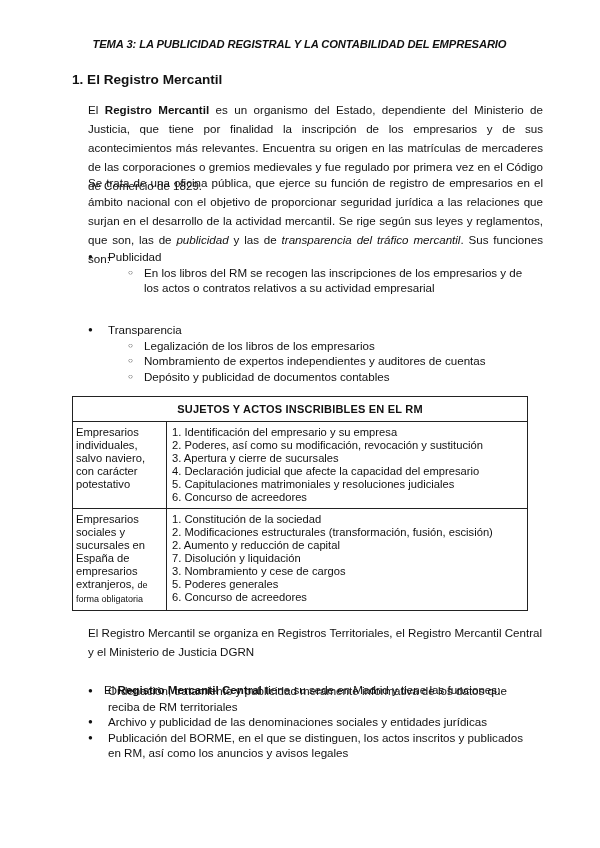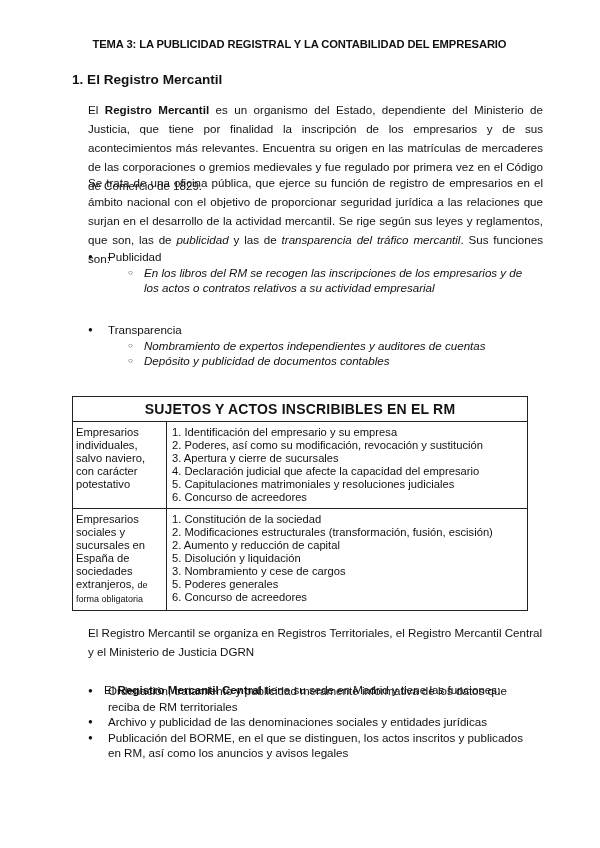--- a/index.html
+++ b/index.html
@@ -1,38 +1,38 @@
 <!DOCTYPE html>
 <html><head>
 <meta charset="utf-8">
 <style>
   html, body { margin: 0; padding: 0; background: #ffffff; }
   body { width: 600px; height: 848px; position: relative; overflow: hidden;
          font-family: "Liberation Sans", sans-serif; color: #111; }
   .page { position: absolute; left: 72px; top: 0; width: 455px; }
   .title { position: absolute; top: 38px; left: 0; width: 455px; text-align: center;
-           font-size: 11.2px; font-weight: bold; letter-spacing: -0.1px; }
+           font-size: 11.2px; font-weight: bold; letter-spacing: -0.1px; font-style: italic; }
   .h1 { position: absolute; top: 72px; left: 0; font-size: 13.6px; font-weight: bold; }
   .para { position: absolute; left: 16px; width: 455px; font-size: 11.6px; line-height: 19px;
           text-align: justify; }
   .para.left { text-align: left; }
   .p1 { top: 100px; }
   .p2 { top: 173px; }
   ul { margin: 0; padding: 0; list-style: none; }
   .list { position: absolute; left: 0; width: 455px; font-size: 11.6px; line-height: 15.5px; }
   .list .l1 { position: relative; padding-left: 36px; }
   .list .l1::before { content: "\25CF"; position: absolute; left: 16px; top: 0; font-size: 8px; }
-  .list .l2 { position: relative; padding-left: 72px; font-style: italic; }
+  .list .l2 { position: relative; padding-left: 72px; }
   .list .l2::before { content: "\25CB"; position: absolute; left: 56px; top: 0; font-size: 8px; color: #333; }
   .list1 { top: 249px; }
   .list2 { top: 322px; }
   table.rm { position: absolute; top: 396px; left: 0; width: 456px; border-collapse: collapse;
              font-size: 11.2px; line-height: 13px; }
   table.rm td, table.rm th { border: 1.3px solid #222; vertical-align: top; }
-  table.rm th { height: 22px; font-weight: bold; font-size: 14px; text-align: center; vertical-align: middle; letter-spacing: 0.2px; }
+  table.rm th { height: 22px; font-weight: bold; font-size: 11px; text-align: center; vertical-align: middle; letter-spacing: 0.2px; }
   table.rm td.subj { width: 88px; padding: 4px 2px 4px 3px; margin-top: 43px; }
   table.rm td.acts { padding: 4px 4px 4px 5px; }
   .small { font-size: 9px; }
   .p3 { top: 623px; }
   .p4 { top: 664px; }
   .list3 { top: 683px; }
   .list3 .l1 { padding-left: 36px; }
   .act-line { display: block; }
 </style>
 </head>
@@ -48,20 +48,21 @@
 
   <p class="para p2" style="margin:0"><span>Se trata de una oficina pública, que ejerce su función de registro de empresarios en el ámbito nacional con el objetivo de proporcionar seguridad jurídica a las relaciones que surjan en el desarrollo de la actividad mercantil. Se rige según sus leyes y reglamentos, que son, las de </span><i>publicidad</i><span> y las de </span><i>transparencia del tráfico mercantil</i><span>. Sus funciones son:</span></p>
 
   <ul class="list list1">
     <li class="l1">Publicidad</li>
     <li class="l2">En los libros del RM se recogen las inscripciones de los empresarios y de los actos o contratos relativos a su actividad empresarial</li>
   </ul>
 
   <ul class="list list2">
     <li class="l1">Transparencia</li>
+    <li class="l2">Legalización de los libros de los empresarios</li>
     <li class="l2">Nombramiento de expertos independientes y auditores de cuentas</li>
     <li class="l2">Depósito y publicidad de documentos contables</li>
   </ul>
 
   <table class="rm">
     <tbody>
         <tr>
       <th colspan="2">SUJETOS Y ACTOS INSCRIBIBLES EN EL RM</th>
     </tr>
     <tr>
@@ -69,26 +70,26 @@
       <td class="acts">
         <span class="act-line">1. Identificación del empresario y su empresa</span>
         <span class="act-line">2. Poderes, así como su modificación, revocación y sustitución</span>
         <span class="act-line">3. Apertura y cierre de sucursales</span>
         <span class="act-line">4. Declaración judicial que afecte la capacidad del empresario</span>
         <span class="act-line">5. Capitulaciones matrimoniales y resoluciones judiciales</span>
         <span class="act-line">6. Concurso de acreedores</span>
       </td>
     </tr>
     <tr>
-      <td class="subj"><span>Empresarios sociales y sucursales en España de sociedades extranjeros,</span> <span class="small">de forma obligatoria</span></td>
+      <td class="subj"><span>Empresarios sociales y sucursales en España de empresarios extranjeros,</span> <span class="small">de forma obligatoria</span></td>
       <td class="acts">
         <span class="act-line">1. Constitución de la sociedad</span>
         <span class="act-line">2. Modificaciones estructurales (transformación, fusión, escisión)</span>
         <span class="act-line">2. Aumento y reducción de capital</span>
-        <span class="act-line">5. Disolución y liquidación</span>
+        <span class="act-line">7. Disolución y liquidación</span>
         <span class="act-line">3. Nombramiento y cese de cargos</span>
         <span class="act-line">5. Poderes generales</span>
         <span class="act-line">6. Concurso de acreedores</span>
       </td>
     </tr>
   </tbody>
     </table>
 
   <p class="para left p3" style="margin:0">El Registro Mercantil se organiza en Registros Territoriales, el Registro Mercantil Central y el Ministerio de Justicia DGRN</p>
 

